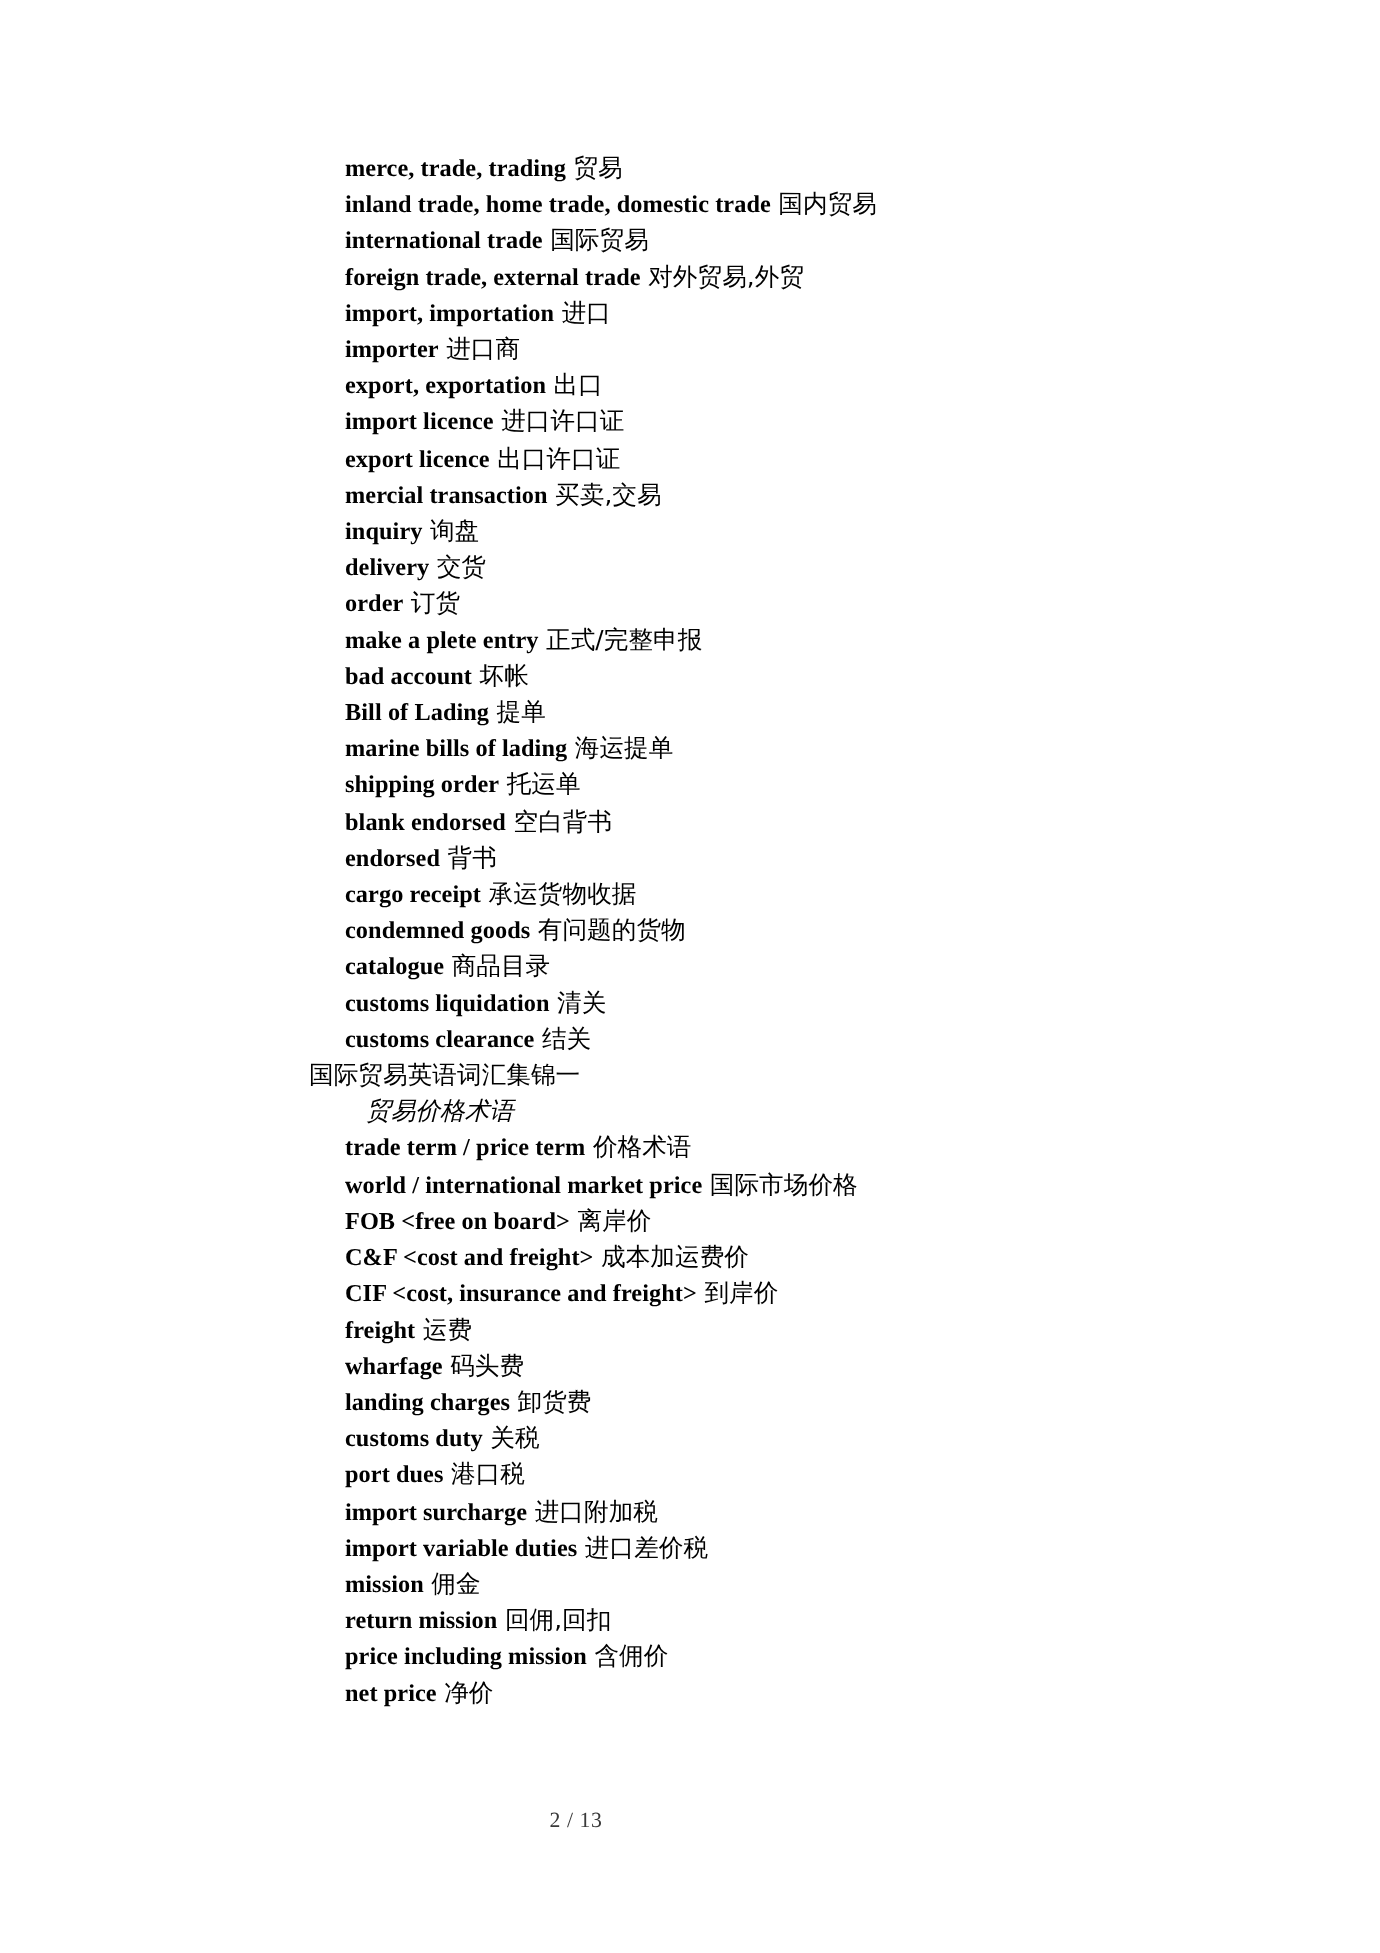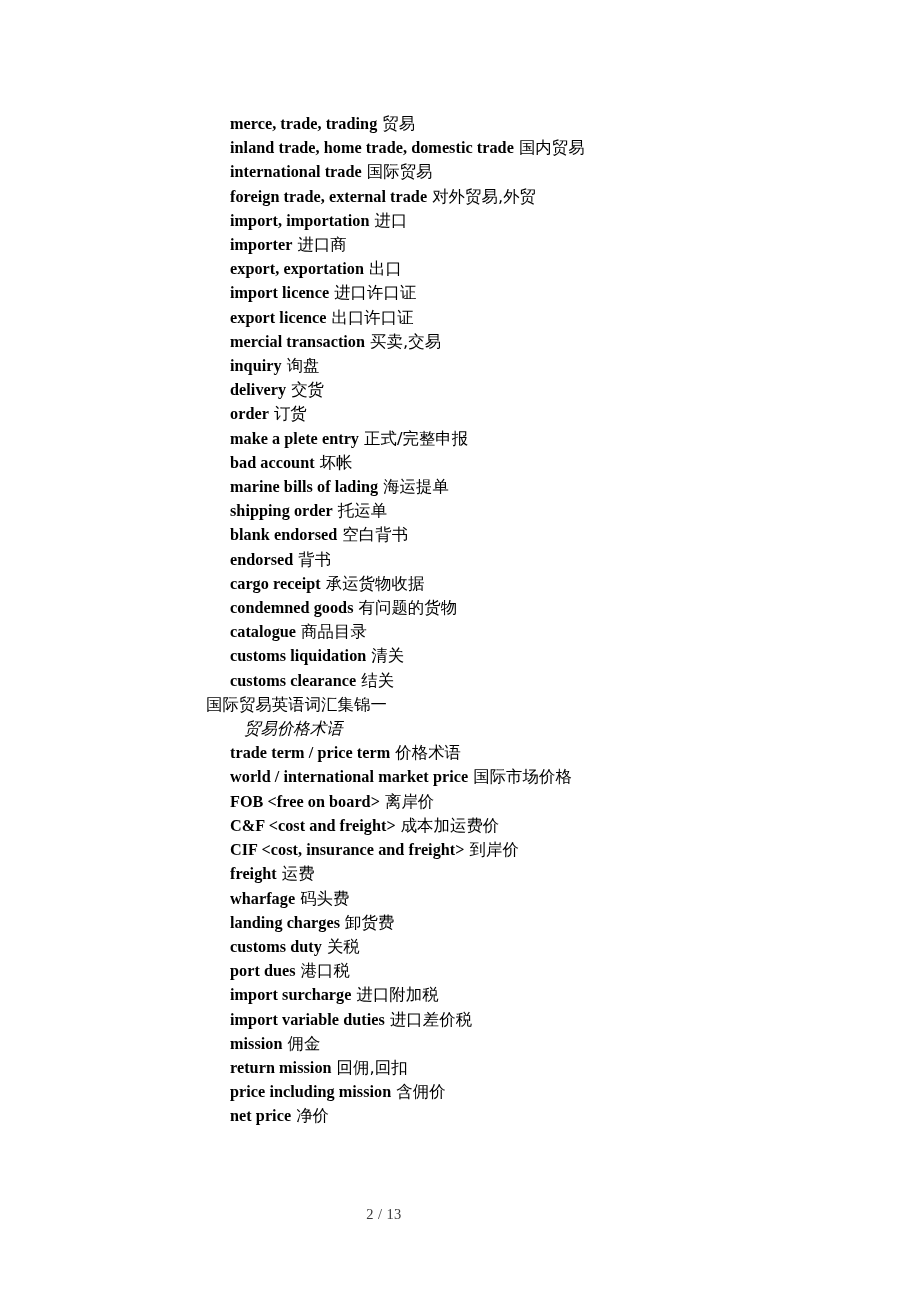--- a/index.html
+++ b/index.html
@@ -21,21 +21,21 @@
   .page {
     position: absolute;
     inset: 0;
     background: #ffffff;
   }
 
   
   .content {
     position: absolute;
     left: 190px;
-    top: 112px;
+    top: 100px;
     width: 700px;
   }
 
   .line {
     font-size: 16.2px;
     line-height: 24.2px;
     white-space: nowrap;
     letter-spacing: 0.05px;
   }
 
@@ -101,20 +101,21 @@
       <div class="line entry"><span class="term">importer</span><span class="cjk">进口商</span></div>
       <div class="line entry"><span class="term">export, exportation</span><span class="cjk">出口</span></div>
       <div class="line entry"><span class="term">import licence</span><span class="cjk">进口许口证</span></div>
       <div class="line entry"><span class="term">export licence</span><span class="cjk">出口许口证</span></div>
       <div class="line entry"><span class="term">mercial transaction</span><span class="cjk">买卖,交易</span></div>
       <div class="line entry"><span class="term">inquiry</span><span class="cjk">询盘</span></div>
       <div class="line entry"><span class="term">delivery</span><span class="cjk">交货</span></div>
       <div class="line entry"><span class="term">order</span><span class="cjk">订货</span></div>
       <div class="line entry"><span class="term">make a plete entry</span><span class="cjk">正式/完整申报</span></div>
       <div class="line entry"><span class="term">bad account</span><span class="cjk">坏帐</span></div>
+      <div class="line entry"><span class="term">Bill of Lading</span><span class="cjk">提单</span></div>
       <div class="line entry"><span class="term">marine bills of lading</span><span class="cjk">海运提单</span></div>
       <div class="line entry"><span class="term">shipping order</span><span class="cjk">托运单</span></div>
       <div class="line entry"><span class="term">blank endorsed</span><span class="cjk">空白背书</span></div>
       <div class="line entry"><span class="term">endorsed</span><span class="cjk">背书</span></div>
       <div class="line entry"><span class="term">cargo receipt</span><span class="cjk">承运货物收据</span></div>
       <div class="line entry"><span class="term">condemned goods</span><span class="cjk">有问题的货物</span></div>
       <div class="line entry"><span class="term">catalogue</span><span class="cjk">商品目录</span></div>
       <div class="line entry"><span class="term">customs liquidation</span><span class="cjk">清关</span></div>
       <div class="line entry"><span class="term">customs clearance</span><span class="cjk">结关</span></div>
       <div class="line section-heading"><span class="cjk" style="margin-left: 16px;">国际贸易英语词汇集锦一</span></div>

